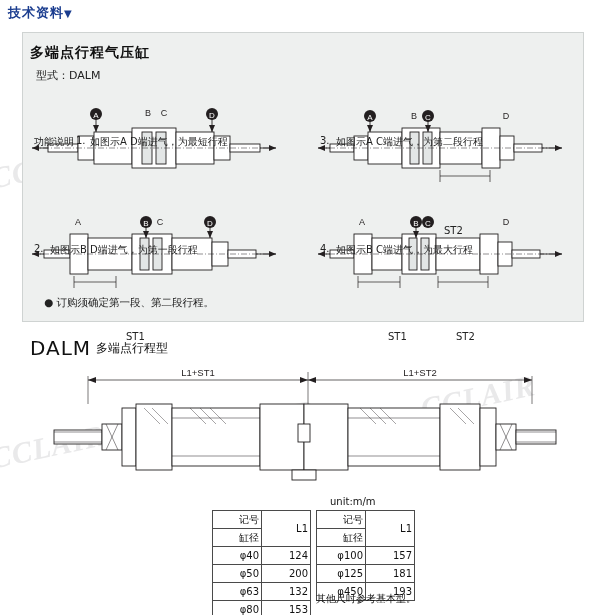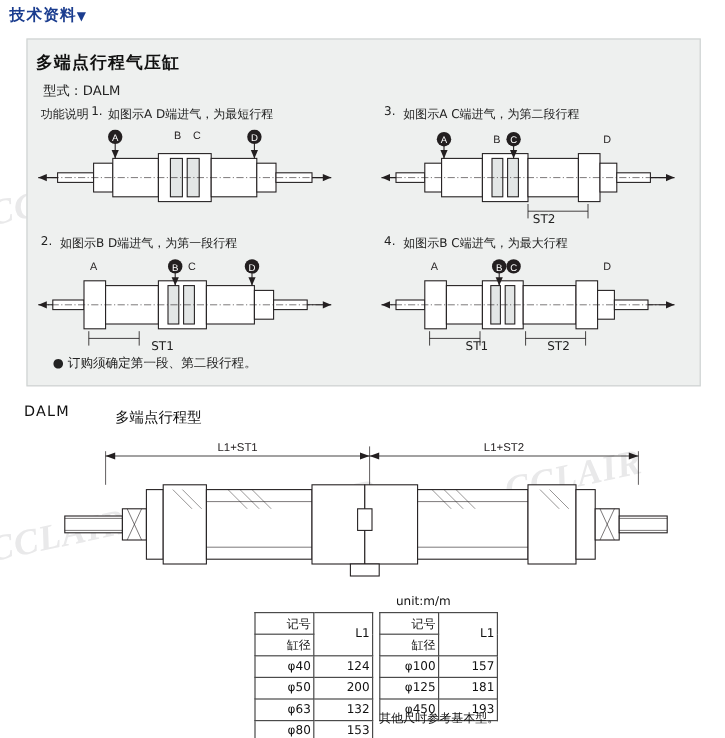--- a/index.html
+++ b/index.html
@@ -41,33 +41,33 @@
     background:#eef0ef;border:1px solid #cfd3d2;
   }
   #panel-title{
     position:absolute;left:30px;top:44px;font-size:14px;font-weight:bold;color:#111;
     letter-spacing:1px;
   }
   #panel-model{
     position:absolute;left:36px;top:68px;font-size:11px;color:#222;
   }
   .cap{
-    position:absolute;font-size:10px;color:#222;white-space:nowrap;
+    position:absolute;font-size:10px;color:#222;white-space:nowrap;margin-top:47px;
   }
   #panel-footer{
     position:absolute;left:44px;top:296px;font-size:10.5px;color:#222;
   }
 
   
   .fig{position:absolute;}
   .fig svg{display:block;}
 
   
   #dalm-title{
-    position:absolute;left:20px;top:336px;font-size:12px;color:#111;letter-spacing:1px;
+    position:absolute;left:30px;top:336px;font-size:20px;color:#111;letter-spacing:1px;
   }
   #dalm-sub{
     position:absolute;left:96px;top:340px;font-size:12px;color:#111;
   }
   #main-fig{position:absolute;left:40px;top:362px;}
 
   #unit-label{
     position:absolute;left:330px;top:496px;font-size:10px;color:#111;text-align:right;
   }
 

